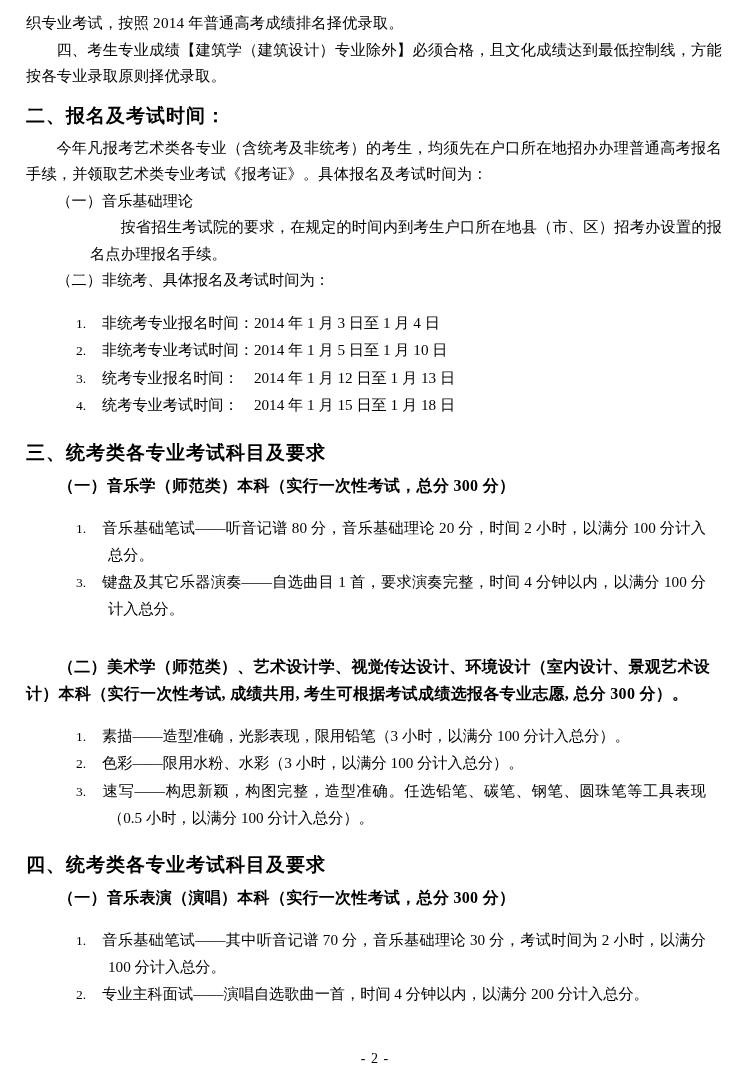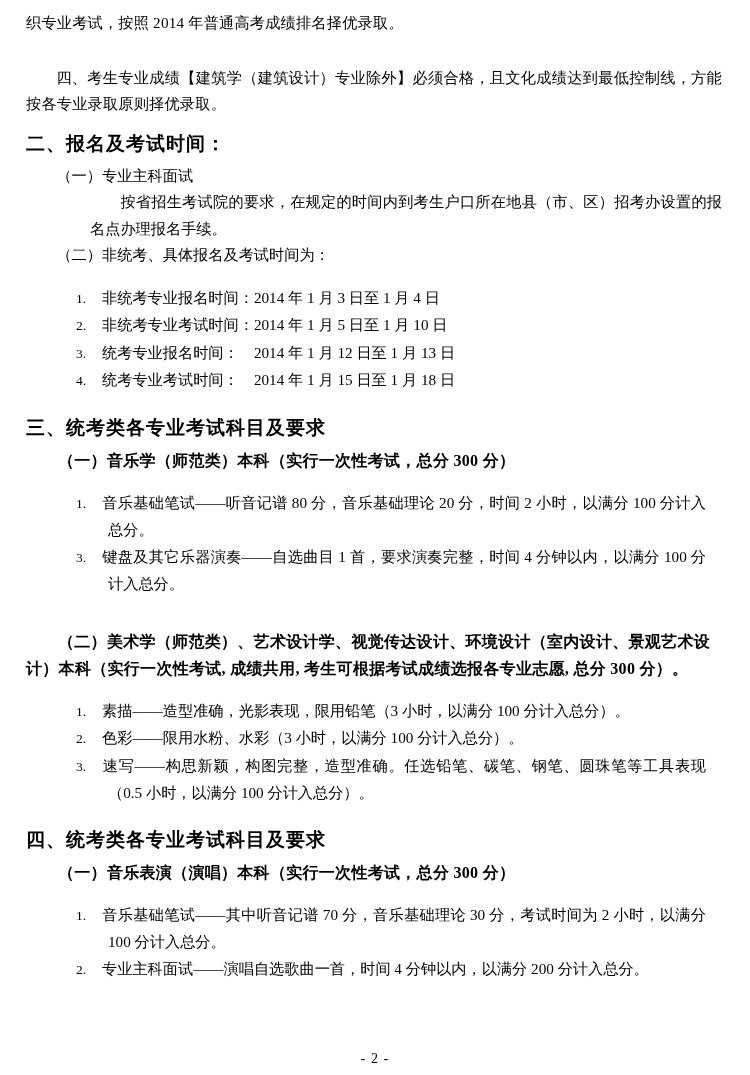--- a/index.html
+++ b/index.html
@@ -27,21 +27,20 @@
     padding: 0;
   }
   .para {
     font-size: 15.2px;
     line-height: 26.5px;
     text-align: justify;
     letter-spacing: 0.2px;
   }
   .indent2 {
     text-indent: 2em;
-    margin-top: 28px;
   }
   .h2 {
     font-size: 19px;
     font-weight: bold;
     line-height: 34px;
     margin-top: 9px;
     margin-bottom: 2px;
     letter-spacing: 1px;
   }
   .h3 {
@@ -97,22 +96,23 @@
 </style>
 </head>
 <body>
 
 <div class="page">
 
   <p class="para">织专业考试，按照 2014 年普通高考成绩排名择优录取。</p>
   <p class="para indent2">四、考生专业成绩【建筑学（建筑设计）专业除外】必须合格，且文化成绩达到最低控制线，方能按各专业录取原则择优录取。</p>
 
   <h2 class="h2">二、报名及考试时间：</h2>
+  <p class="para indent2">今年凡报考艺术类各专业（含统考及非统考）的考生，均须先在户口所在地招办办理普通高考报名手续，并领取艺术类专业考试《报考证》。具体报名及考试时间为：</p>
 
-  <p class="sub">（一）专业主科面试</p>
+  <p class="sub">（一）音乐基础理论</p>
   <p class="sub2">按省招生考试院的要求，在规定的时间内到考生户口所在地县（市、区）招考办设置的报名点办理报名手续。</p>
 
   <p class="sub">（二）非统考、具体报名及考试时间为：</p>
   <ul class="olist">
     <li><span class="num">1.</span><span>非统考专业报名时间：2014 年 1 月 3 日至 1 月 4 日</span></li>
     <li><span class="num">2.</span><span>非统考专业考试时间：2014 年 1 月 5 日至 1 月 10 日</span></li>
     <li><span class="num">3.</span><span>统考专业报名时间：　2014 年 1 月 12 日至 1 月 13 日</span></li>
     <li><span class="num">4.</span><span>统考专业考试时间：　2014 年 1 月 15 日至 1 月 18 日</span></li>
   </ul>
 

